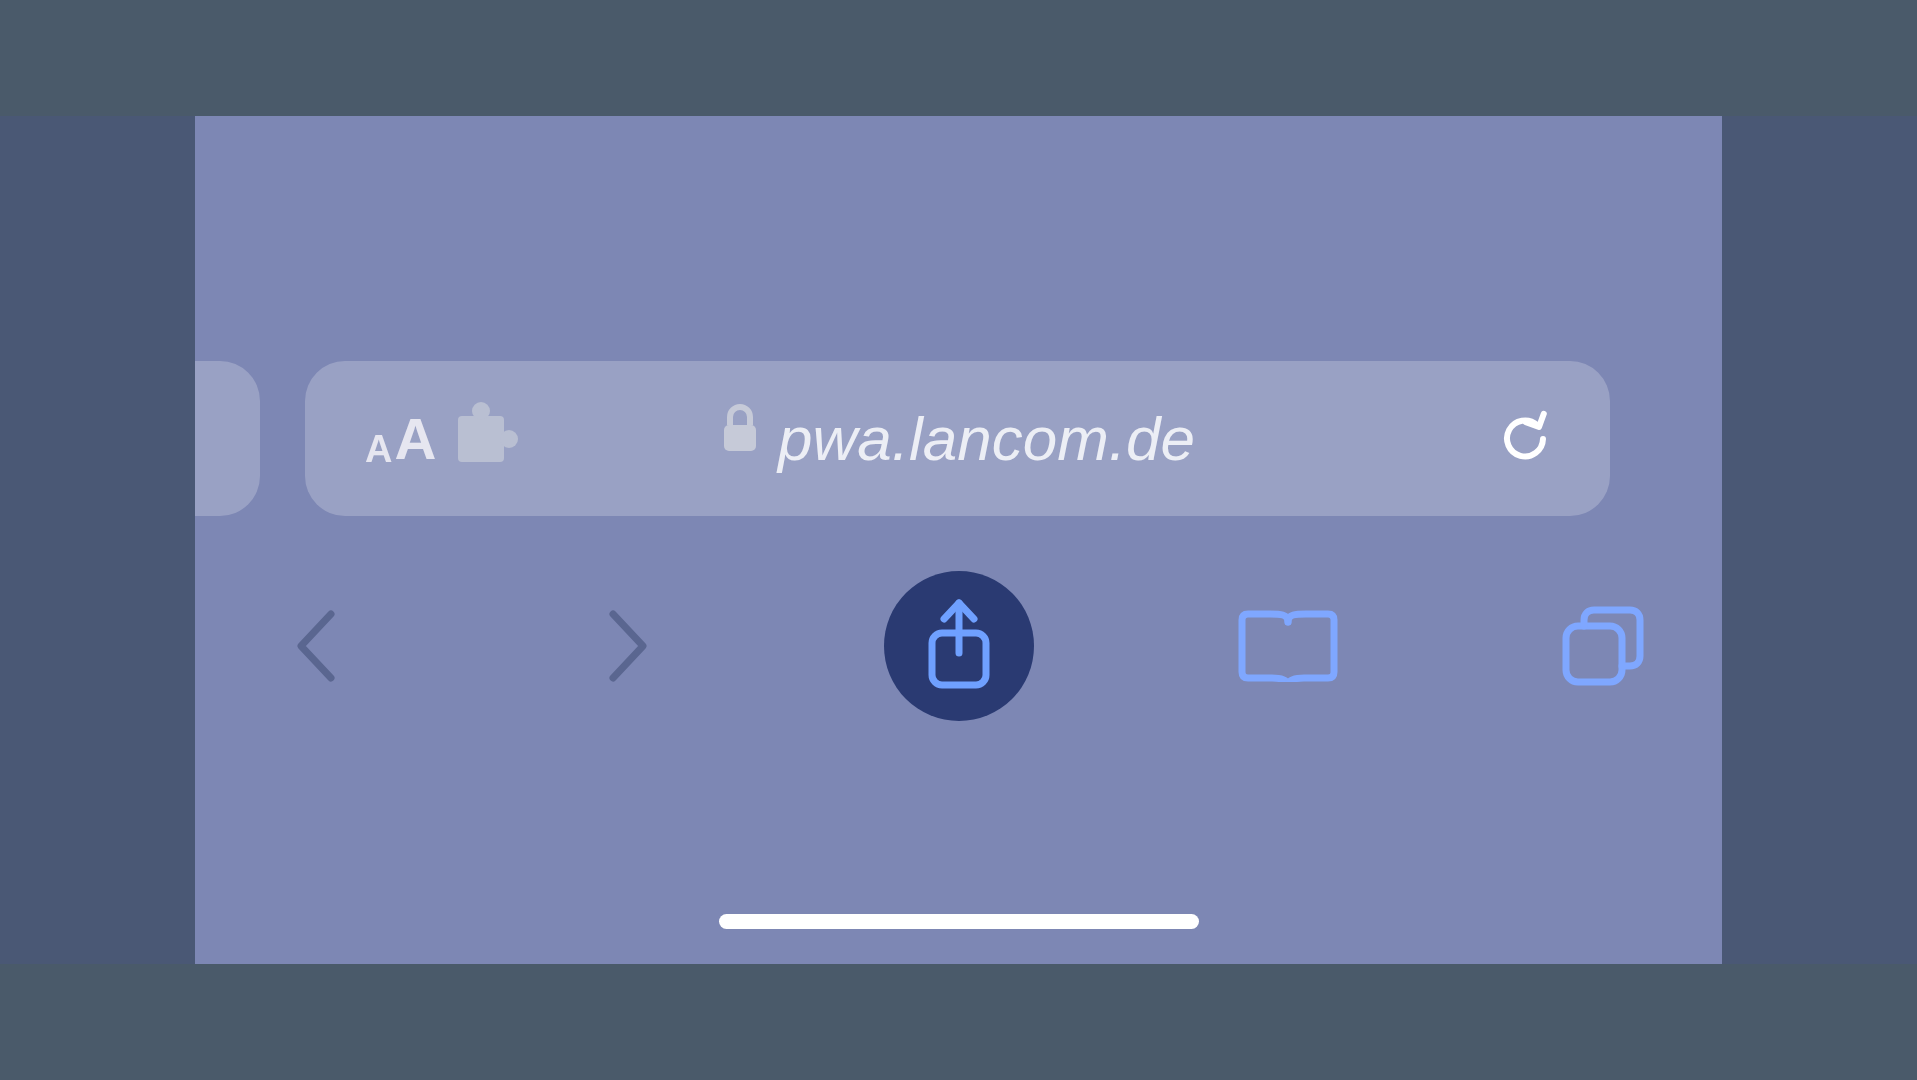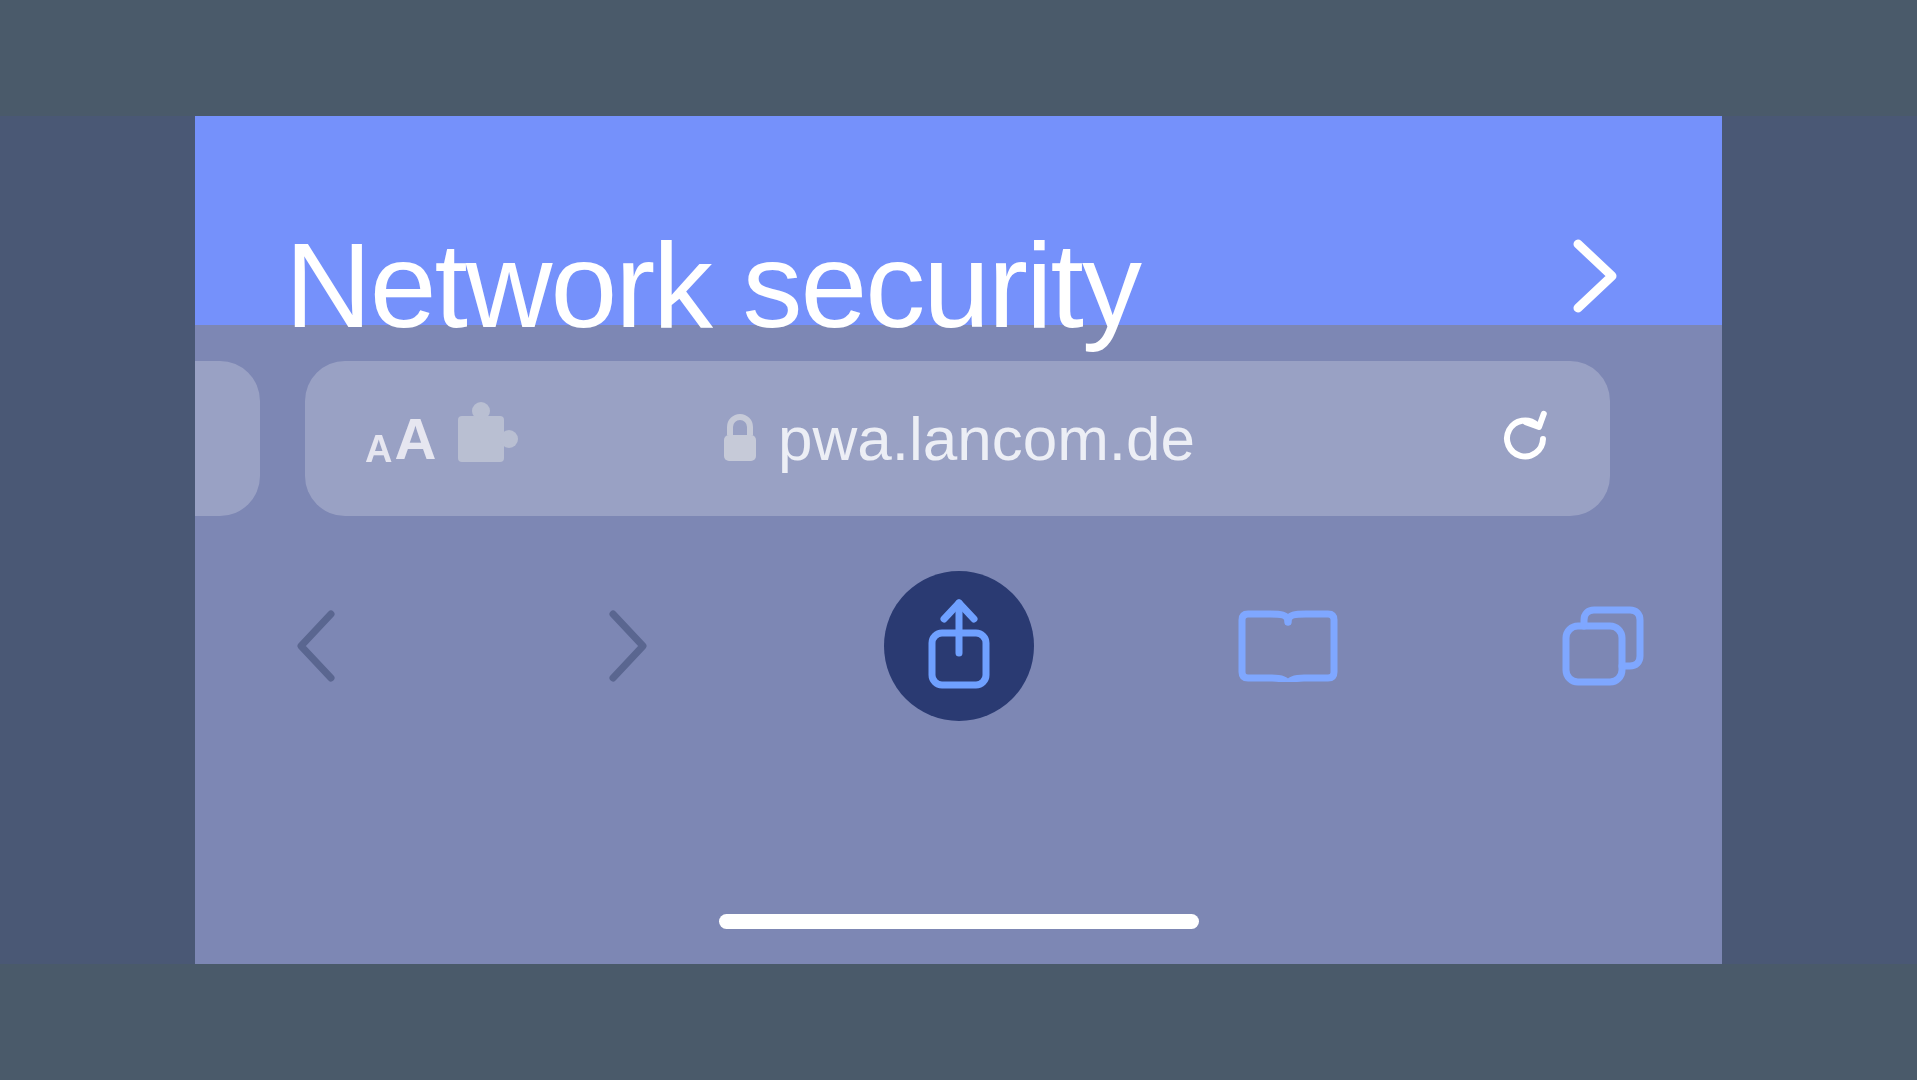--- a/index.html
+++ b/index.html
@@ -17,21 +17,21 @@
   
   .tab-stub{position:absolute;left:0;top:245px;width:65px;height:155px;background:rgba(255,255,255,0.22);border-top-right-radius:40px;border-bottom-right-radius:40px;}
   .addr{position:absolute;left:110px;top:245px;width:1305px;height:155px;background:rgba(255,255,255,0.22);border-radius:40px;display:flex;align-items:center;}
   .addr-left{display:flex;align-items:center;gap:22px;margin-left:60px;}
   .aa{display:flex;align-items:flex-end;color:#e6e6f0;font-weight:600;}
   .aa .small{font-size:38px;line-height:1;}
   .aa .big{font-size:58px;line-height:1;margin-left:2px;}
   .puzzle{width:46px;height:46px;background:#b9bfd2;position:relative;border-radius:4px;}
   .puzzle:before{content:"";position:absolute;top:-14px;left:14px;width:18px;height:18px;background:#b9bfd2;border-radius:50%;}
   .puzzle:after{content:"";position:absolute;top:14px;right:-14px;width:18px;height:18px;background:#b9bfd2;border-radius:50%;}
-  .addr-center{position:absolute;left:0;right:0;display:flex;align-items:center;justify-content:center;gap:18px;pointer-events:none;}
+  .addr-center{position:absolute;left:0;right:0;display:flex;justify-content:center;gap:18px;pointer-events:none;font-style:italic;}
   .addr-url{color:#eceef5;font-size:62px;}
   .lock{color:#c6cad8;}
   .reload{position:absolute;right:55px;top:50%;transform:translateY(-50%);color:#fff;}
 
   .toolbar{position:absolute;left:0;top:430px;width:100%;height:200px;display:flex;align-items:center;justify-content:space-between;padding:0 60px;box-sizing:border-box;}
   .tbtn{width:120px;height:120px;display:flex;align-items:center;justify-content:center;color:#7fa7ff;}
   .tbtn.dim{color:#5a6690;}
   .share-wrap{width:150px;height:150px;border-radius:50%;background:#2a3a72;display:flex;align-items:center;justify-content:center;color:#6fa0ff;}
 
   .home-indicator{position:absolute;left:50%;transform:translateX(-50%);bottom:35px;width:480px;height:15px;background:#fff;border-radius:10px;}
@@ -40,28 +40,20 @@
 </style>
 </head>
 <body>
 
 <div class="stage">
   <div class="letterbox-top"></div>
 
   <div class="phone-area">
     <div class="page-bg"></div>
 
-    <div class="banner">
-      <div class="banner-text">Network security</div>
-      <div class="banner-chevron">
-        <svg width="52" height="80" viewBox="0 0 52 80" fill="none">
-            <path d="M8 8 L42 40 L8 72" stroke="currentColor" stroke-width="9" stroke-linecap="round" stroke-linejoin="round"></path>
-          </svg>
-      </div>
-    </div>
 
     <div class="tab-stub"></div>
 
     <div class="addr">
       <div class="addr-left">
         <div class="aa">
           <span class="small">A</span>
           <span class="big">A</span>
         </div>
         <div class="puzzle"></div>

